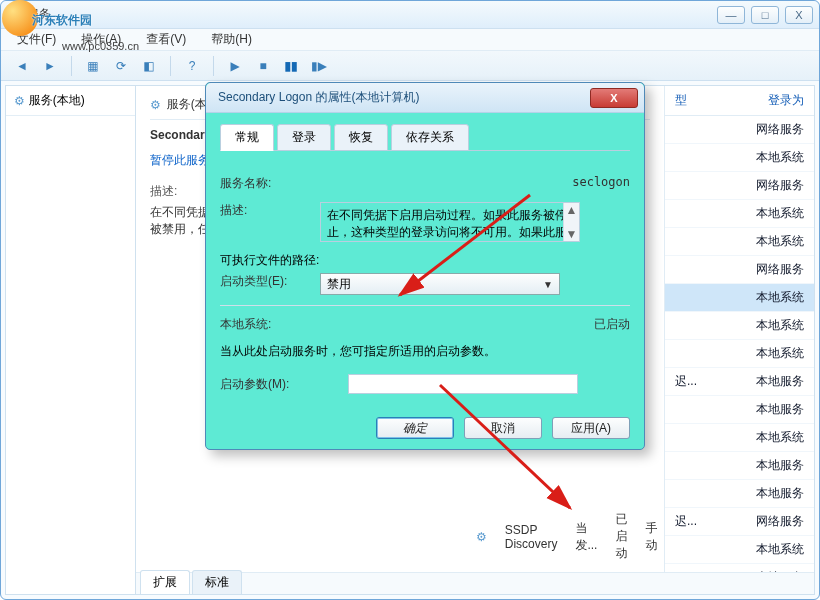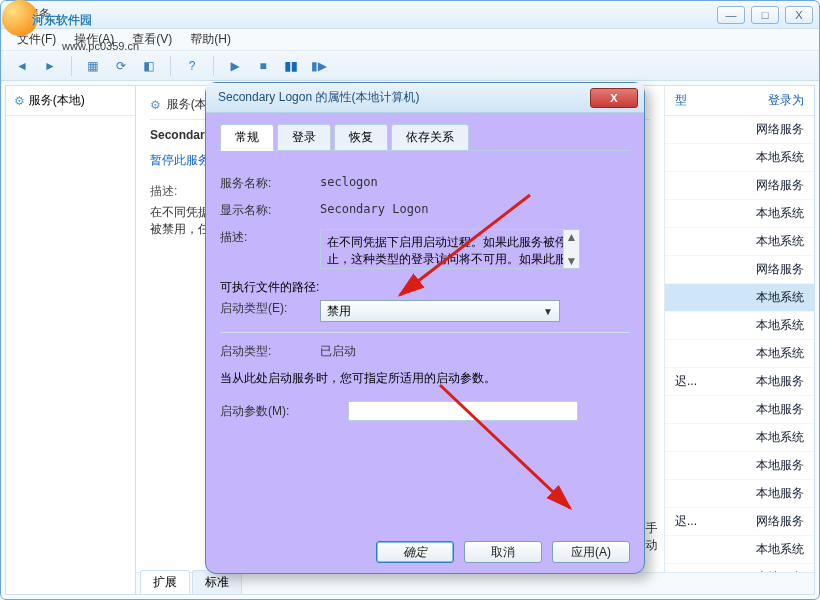--- a/index.html
+++ b/index.html
@@ -13,21 +13,21 @@
 .logo .ball { display: inline-block; width: 36px; height: 36px; border-radius: 50%; background: radial-gradient(circle at 30% 30%, #ffe082, #f57c00); vertical-align: middle; margin-right: -6px;}
 .logo-sub { position:absolute; left: 62px; top: 40px; color: #404040; font-size: 11px; z-index:15;}
 
 .outer { position: absolute; left: 0; top: 0; width: 820px; height: 600px; border: 1px solid #6fa6d9; border-radius: 6px; background: linear-gradient(#eaf3fb 0%, #f7fbfe 50px); z-index: 5;}
 
 .titlebar { height: 28px; background: linear-gradient(#f4fafd, #dfeefb); border-bottom: 1px solid #cde0f0; display:flex; align-items:center; border-radius: 6px 6px 0 0;}
 .titlebar .title { margin-left: 26px; color: #333; }
 .titlebar .winbtns { margin-left: auto; display:flex; gap:6px; margin-right:6px;}
 .winbtn { width: 28px; height: 18px; border: 1px solid #8fb6d8; border-radius: 3px; background: linear-gradient(#fdfefe,#e4eff8); display:flex; align-items:center; justify-content:center; color:#4a6a88; font-size:11px; cursor: default;}
 
-.menubar { height: 22px; display:flex; align-items:center; gap: 18px; padding-left: 16px; background: #f6fafd; border-bottom:1px solid #e0ecf5;}
+.menubar { height: 22px; display:flex; align-items:center; gap: 25px; padding-left: 16px; background: #f6fafd; border-bottom:1px solid #e0ecf5;}
 .menubar span { color:#333; }
 
 .toolbar { height: 30px; background: linear-gradient(#f2f8fc, #e6f1f9); border-bottom:1px solid #cde0f0; display:flex; align-items:center; padding-left:10px; gap:6px;}
 .tbtn { width: 22px; height: 22px; border:1px solid transparent; border-radius:3px; display:flex; align-items:center; justify-content:center; color:#3a7fba;}
 .tsep { width:1px; height:20px; background:#c4d9eb; margin:0 4px;}
 
 .body-area { position: absolute; left:4px; top: 84px; right:4px; bottom:4px; background:#fff; border:1px solid #cfe1ef; display:flex;}
 .leftpanel { width: 130px; border-right:1px solid #cfe1ef; background: rgba(255,255,255,0.5);}
 .leftitem { padding: 6px 8px; border-bottom:1px solid #e3eef6; display:flex; align-items:center; gap:4px;}
 .leftitem .gear { color:#5c9cd0;}
@@ -41,31 +41,31 @@
 .rlhead { padding:6px 10px; color:#1860b8; border-bottom:1px solid #e0ecf5;}
 .rlitem { padding:5px 10px; color:#0f172a; border-bottom:1px solid #f0f6fb;}
 .rlitem.sel { background:#cfe6f9;}
 .footer-tabs { position:absolute; left:0; bottom:0; height:22px; display:flex; align-items:flex-end; gap:0; border-top:1px solid #e0ecf5; background:#f6fafd; width:100%; padding-left:4px;}
 .ftab { padding:3px 12px; border:1px solid #cfe1ef; border-bottom:none; background:#fff; margin-right:2px; font-size:12px; border-radius:3px 3px 0 0;}
 .ftab.inactive { background:#eaf2f9;}
 .statusrow { position:absolute; bottom:26px; left: 330px; right: 160px; padding: 6px 10px; color:#333; display:flex; gap:18px; align-items:center;}
 .statusrow .sicon { color:#5c9cd0;}
 
 
-.dialog { position:absolute; left: 205px; top: 82px; width: 440px; height: 492px; z-index:50; border:1px solid #4f89b8; border-radius:11px; background:#c4b5fd; box-shadow: 6px 6px 12px rgba(0,0,0,0.25);}
+.dialog { position:absolute; left: 205px; top: 82px; width: 440px; height: 368px; z-index:50; border:1px solid #4f89b8; border-radius:5px; background:#5eead4; box-shadow: 6px 6px 12px rgba(0,0,0,0.25);}
 .dlg-title { height:30px; background: linear-gradient(#eaf3fb, #cfe5f5); border-radius:5px 5px 0 0; display:flex; align-items:center; padding-left:12px; border-bottom:1px solid #b5d2e9;}
 .dlg-title span { color:#1d4f7a;}
 .dlg-close { margin-left:auto; width:48px; height:20px; background:linear-gradient(#e37b77,#c83c34); border:1px solid #8f2a23; border-radius:3px; margin-right:6px; display:flex; align-items:center; justify-content:center; color:#fff; font-weight:bold; font-size:11px;}
 .dlg-body { padding: 10px 14px;}
 .tabs { display:flex; border-bottom:1px solid #b9cfdf; margin-bottom:24px;}
 .tab { padding:4px 14px; border:1px solid #b9cfdf; background:#eaf2f9; margin-right:3px; border-radius:3px 3px 0 0; position:relative; top:1px; font-size:12px;}
 .tab.active { background:#fff; border-bottom:1px solid #fff;}
 .row { display:flex; margin-bottom:10px; align-items:flex-start;}
 .row .lbl { width: 100px; color:#333;}
-.row .val { flex:1; color:#333;}
+.row .val { flex:1; color:#333;text-align:right;}
 .descbox { border:1px solid #b9cfdf; padding:4px 6px; height:40px; width: 260px; overflow:hidden; position:relative;}
 .descbox .scroll { position:absolute; right:0; top:0; bottom:0; width:16px; background:#f0f4f8; border-left:1px solid #d0dde8; display:flex; flex-direction:column; align-items:center; justify-content:space-between; font-size:9px; color:#666;}
 .select { border:1px solid #8aa; background:linear-gradient(#fdfefe,#e4eef4); height:22px; width:240px; padding:2px 6px; display:flex; align-items:center; justify-content:space-between;}
 .select .arrow { font-size:10px; color:#333;}
 .link { color:#0b62c9; text-decoration:underline; cursor:pointer;}
 .hr { height:1px; background:#cfdfe9; margin:10px 0;}
 .btnrow { display:flex; gap: 14px; margin: 6px 0 10px 0;}
 .dbtn { width:78px; height:22px; border:1px solid #a8b8c4; background:linear-gradient(#fdfefe,#e6edf2); border-radius:3px; display:flex; align-items:center; justify-content:center; color:#555;}
 .dbtn.enabled { color:#222; border-color:#7fa0b8;}
 .dbtn.primary { border-color:#2a7fb8; box-shadow: inset 0 0 0 1px #7fc1e8; font-style: italic;}
@@ -193,44 +193,40 @@
       <div class="tab active">常规</div>
       <div class="tab">登录</div>
       <div class="tab">恢复</div>
       <div class="tab">依存关系</div>
     </div>
     <div class="row">
       <div class="lbl">服务名称:</div>
       <div class="val" style="font-family:Consolas,monospace;">seclogon</div>
     </div>
     <div class="row">
-      <div class="lbl">显示名称:</div>
-      <div class="val" style="font-family:Consolas,monospace;">Secondary Logon</div>
-    </div>
-    <div class="row">
       <div class="lbl">描述:</div>
       <div class="descbox">
         <span>在不同凭据下启用启动过程。如果此服务被停止，这种类型的登录访问将不可用。如果此服</span>
         <div class="scroll">
             <span>▲</span>
             <span>▼</span>
           </div>
       </div>
     </div>
     <div style="margin-bottom:4px;">可执行文件的路径:</div>
     <div class="row" style="align-items:flex-start;">
       <div class="lbl">启动类型(E):</div>
       <div class="select">
         <span>禁用</span>
         <span class="arrow">▼</span>
       </div>
     </div>
     <div class="hr"></div>
     <div class="row">
-      <div class="lbl">启动类型:</div>
+      <div class="lbl">本地系统:</div>
       <div class="val">已启动</div>
     </div>
     <div style="margin:8px 0 14px 0;">当从此处启动服务时，您可指定所适用的启动参数。</div>
     <div class="row" style="align-items:center;gap:28px;">
       <div class="lbl">启动参数(M):</div>
       <div class="paraminput"></div>
     </div>
   </div>
   <div class="dlg-footer">
     <div class="dbtn enabled primary">确定</div>

